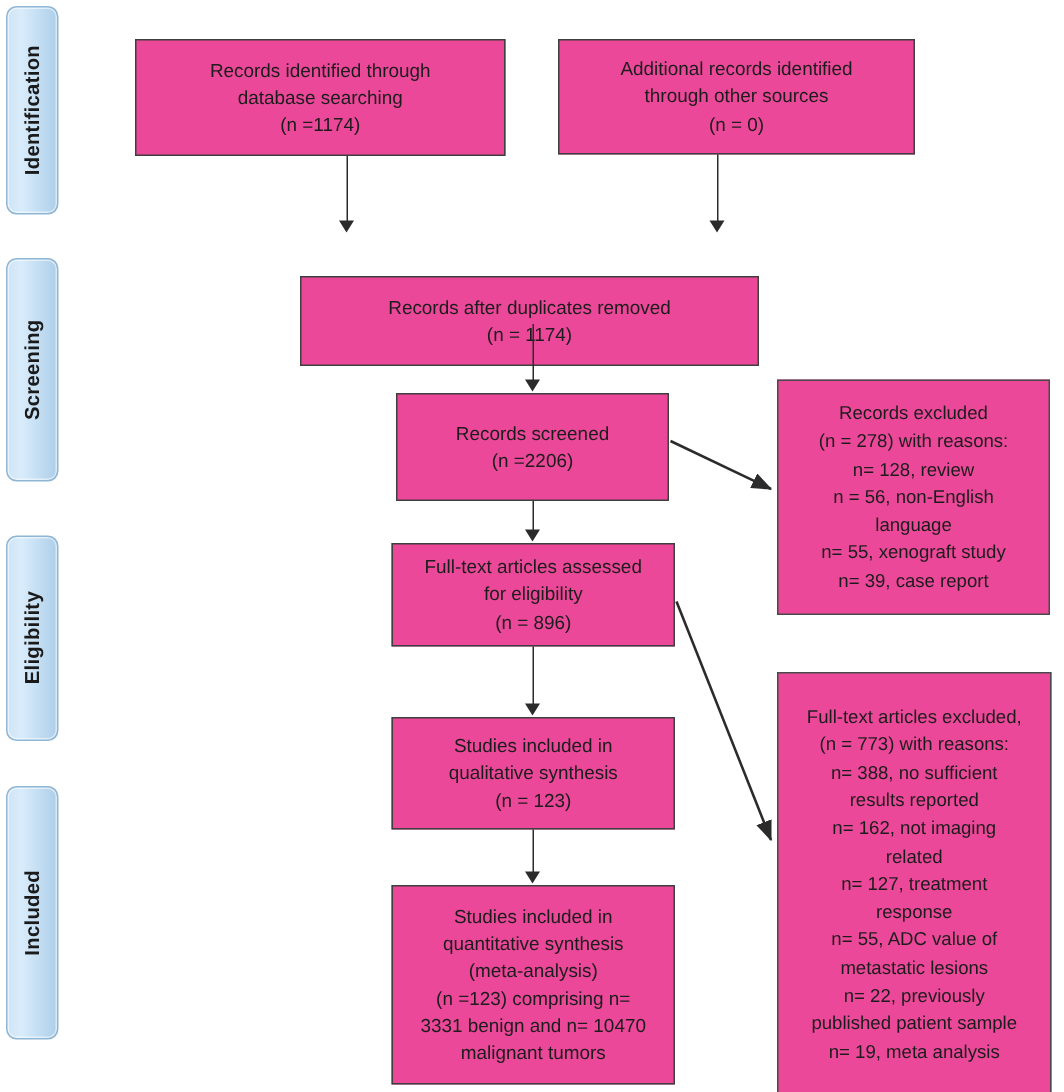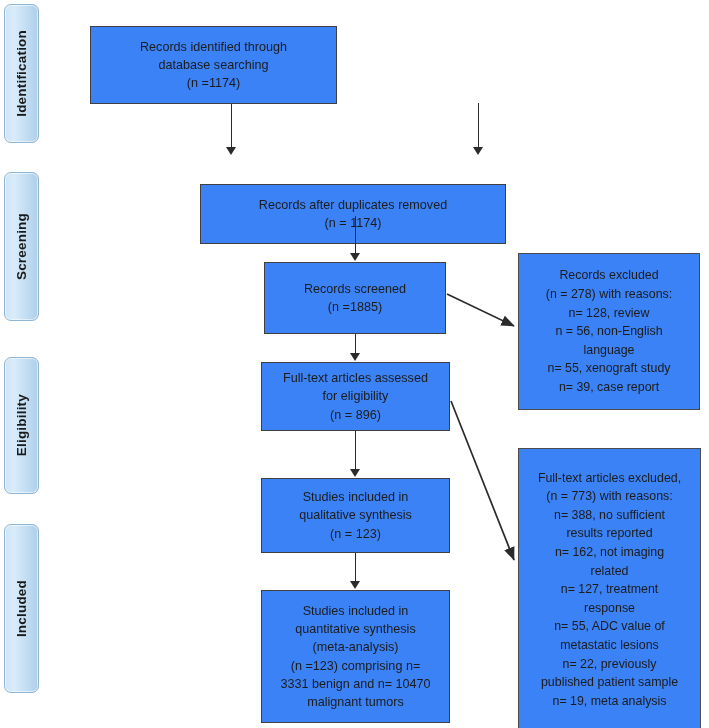--- a/index.html
+++ b/index.html
@@ -37,21 +37,21 @@
     font-weight: bold;
     color: #1a1a1a;
     letter-spacing: 0.2px;
     white-space: nowrap;
   }
   
   .flow-box {
     position: absolute;
     box-sizing: border-box;
     border: 1.6px solid #3f3f3f;
-    background: #3b82f6;
+    background: #ec4899;
     display: flex;
     align-items: center;
     justify-content: center;
     text-align: center;
     color: #1c1c1c;
     font-size: 12.6px;
     line-height: 1.45;
     padding: 3px 6px;
   }
   .flow-box.side {
@@ -107,29 +107,34 @@
   <div class="phase-tab" style="top:524px; height:167px;">
     <span class="tab-label">Included</span>
   </div>
 
   <div class="flow-box" style="left:90px; top:26px; width:247px; height:78px;">
     <span class="box-text">Records identified through
 database searching
 (n =1174)</span>
   </div>
 
+  <div class="flow-box" style="left:372px; top:26px; width:238px; height:77px;">
+    <span class="box-text">Additional records identified
+through other sources
+(n = 0)</span>
+  </div>
 
   <div class="flow-box" style="left:200px; top:156px; width:306px; height:60px;margin-top:28px;">
     <span class="box-text">Records after duplicates removed
 (n = 1174)</span>
   </div>
 
   <div class="flow-box" style="left:264px; top:262px; width:182px; height:72px;">
     <span class="box-text">Records screened
-(n =1885)</span>
+(n =2206)</span>
   </div>
 
   <div class="flow-box side" style="left:518px; top:253px; width:182px; height:157px;">
     <span class="box-text">Records excluded
 (n = 278) with reasons:
 n= 128, review
 n = 56, non-English
 language
 n= 55, xenograft study
 n= 39, case report</span>

